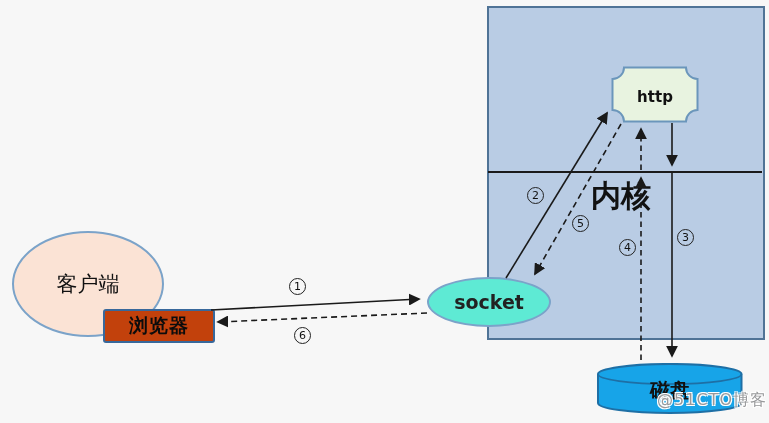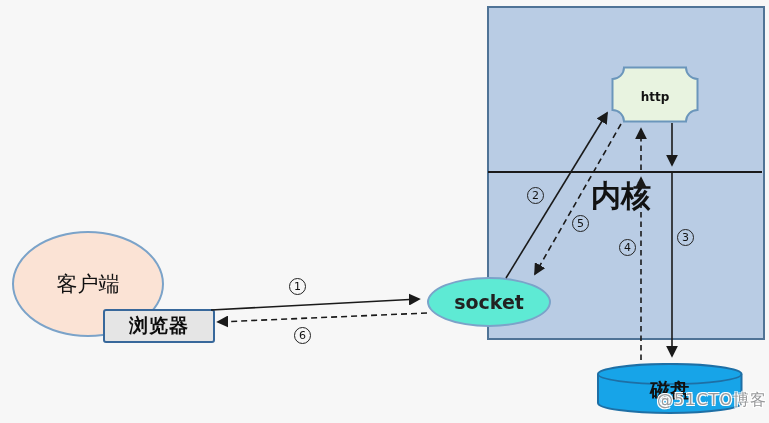--- a/index.html
+++ b/index.html
@@ -33,37 +33,37 @@
   
   .client-ellipse{
     position:absolute;left:12px;top:231px;width:148px;height:102px;
     background:#fbe3d5;border:2px solid #7ba3c9;border-radius:50%;
     display:flex;align-items:center;justify-content:center;
   }
   .client-label{font-size:21px;font-weight:400;color:#111;}
   
   .browser-box{
     position:absolute;left:103px;top:309px;width:108px;height:30px;
-    background:#e5e5e5;border:2px solid #38689b;border-radius:3px;
+    background:#c2410c;border:2px solid #38689b;border-radius:3px;
     display:flex;align-items:center;justify-content:center;
   }
   .browser-label{font-size:19px;font-weight:700;color:#0c0c0c;letter-spacing:1px;}
   
   .socket-ellipse{
     position:absolute;left:427px;top:277px;width:120px;height:46px;
     background:#5eead4;border:2px solid #7ba3c9;border-radius:50%;
     display:flex;align-items:center;justify-content:center;text-align:center;
   }
   .socket-label{font-size:19px;font-weight:600;color:#222;}
   
   .http-shape{position:absolute;left:611px;top:66px;width:88px;height:57px;}
   .http-label{
     position:absolute;left:611px;top:66px;width:88px;height:61px;
     display:flex;align-items:center;justify-content:center;
-    font-size:12px;font-weight:700;color:#111;
+    font-size:15px;font-weight:700;color:#111;
   }
   
   .disk-shape{position:absolute;left:597px;top:363px;width:146px;height:52px;}
   .disk-label{
     position:absolute;left:597px;top:377px;width:146px;
     text-align:center;font-size:20px;font-weight:700;color:#111;
   }
   
   .arrows{position:absolute;left:0;top:0;width:769px;height:423px;pointer-events:none;}
   

